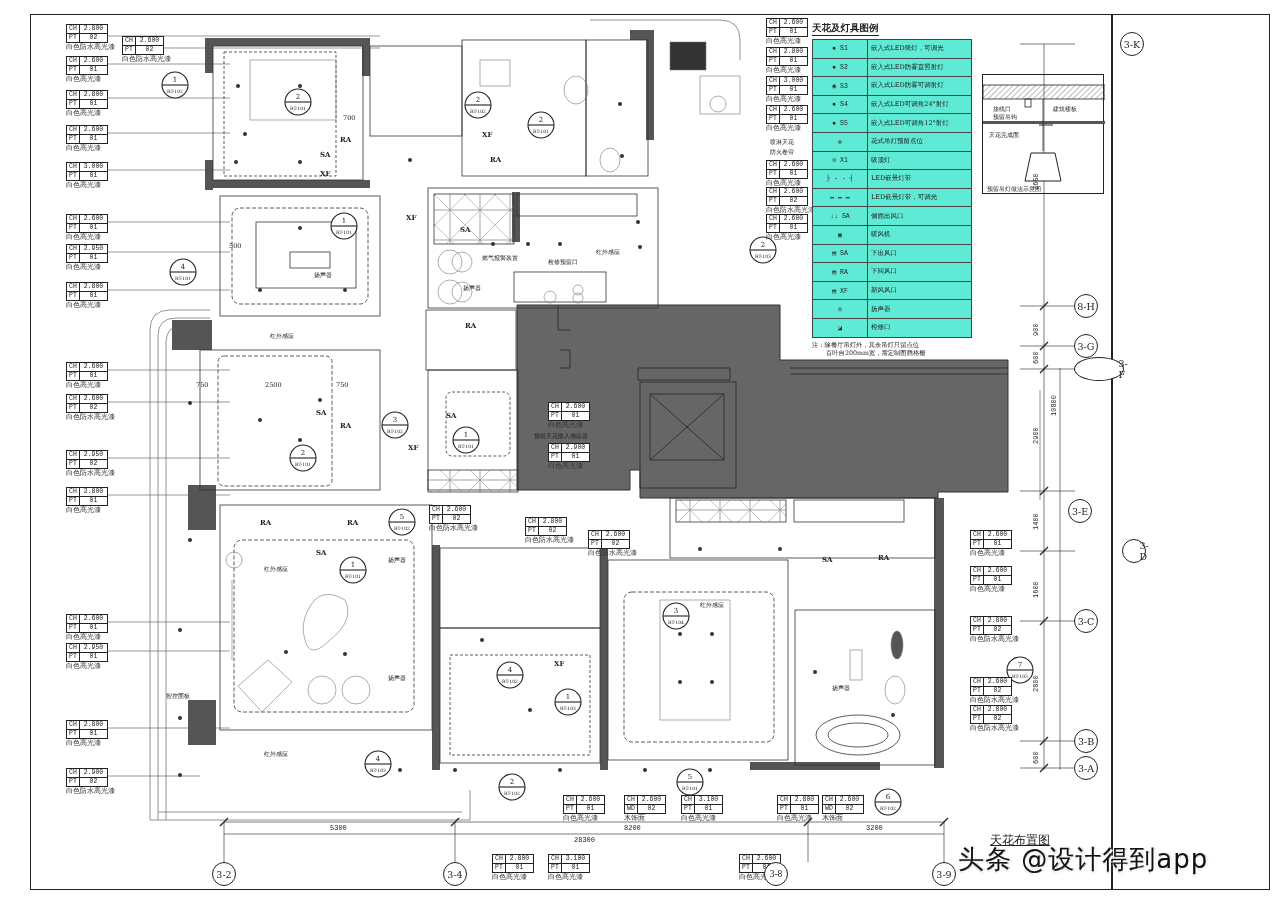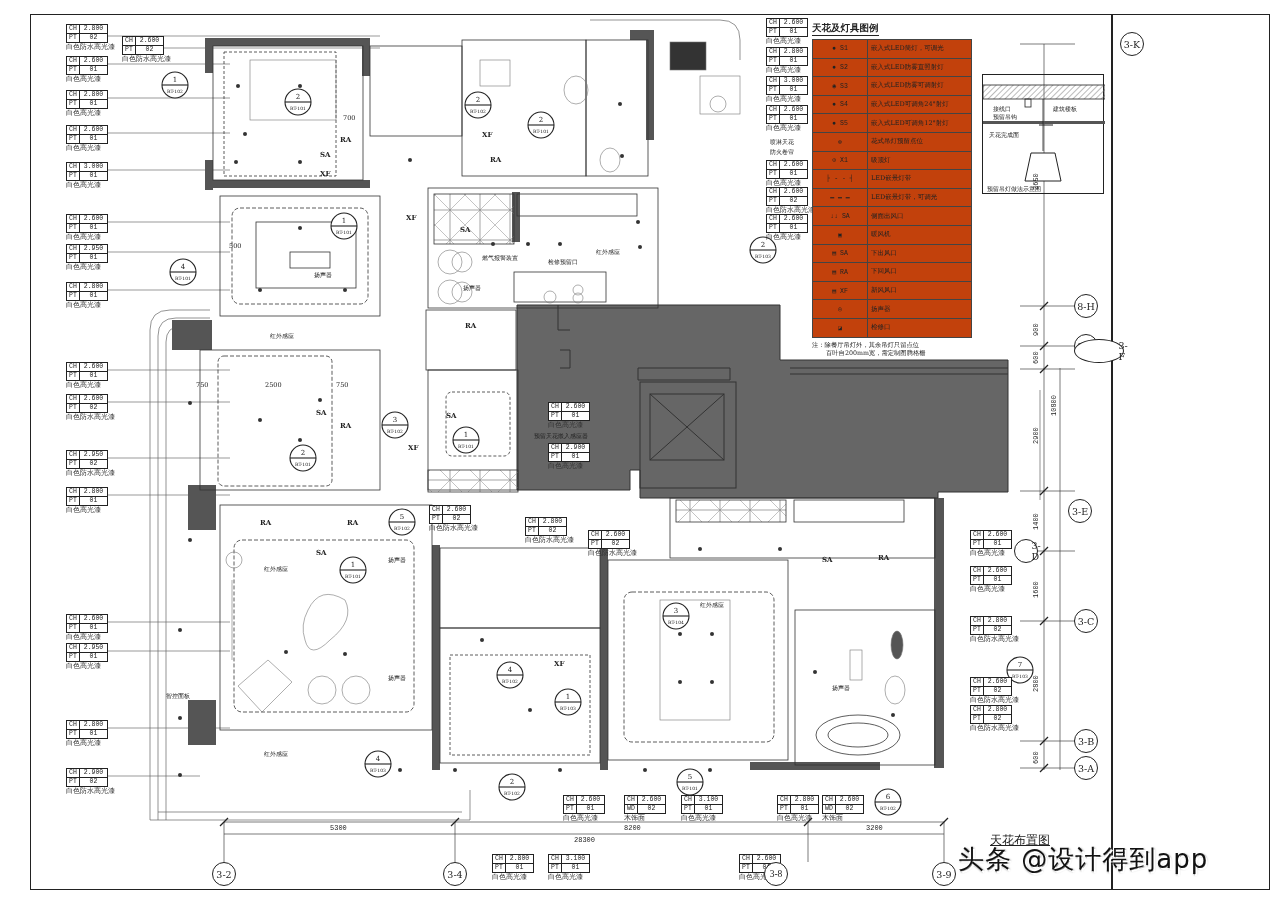--- a/index.html
+++ b/index.html
@@ -10,21 +10,21 @@
   #titleblock-divider { position: absolute; left: 1111px; top: 14px; width: 2px; height: 876px; background: #222; }
   svg text { font-family: "DejaVu Serif", serif; }
   .tag { position: absolute; font-size: 7px; line-height: 1; }
   .tag table { border-collapse: collapse; background: #fff; }
   .tag td { border: 1px solid #222; padding: 0 2px; height: 9px; font-size: 6.5px; font-family: "Liberation Mono", monospace; }
   .tag td.k { width: 13px; text-align: center; }
   .tag td.v { width: 28px; text-align: center; }
   .tag .note { font-size: 7px; white-space: nowrap; margin-top: 1px; text-align: left; color: #333; }
   #legend { position: absolute; left: 812px; top: 16px; width: 160px; }
   #legend-title { font-size: 9.5px; font-weight: bold; border-bottom: 1px solid #222; display: inline-block; margin-bottom: 3px; }
-  #legend table { border-collapse: collapse; width: 160px; background: #c2410c; }
+  #legend table { border-collapse: collapse; width: 160px; background: #5eead4; }
   #legend td { border: 1px solid #444; height: 18.6px; font-size: 6.5px; padding: 0 3px; }
   #legend td.sym { width: 55px; text-align: center; font-family: "Liberation Mono", monospace; }
   #legend-note { font-size: 6.3px; margin-top: 3px; line-height: 1.4; }
   #drawing-title { position: absolute; left: 990px; top: 832px; font-size: 12px; text-decoration: underline; }
   #watermark { position: absolute; left: 958px; top: 842px; font-family: "DejaVu Sans", sans-serif; font-size: 26px; color: #111; letter-spacing: 1px;
                text-shadow: 2px 2px 0 #fff, -1px -1px 0 #fff, 1px 1px 2px #666; }
   .axis-bubble { position: absolute; width: 24px; height: 24px; border: 1.3px solid #222; border-radius: 50%; background: #fff;
                  font-size: 9.5px; display: flex; align-items: center; justify-content: center; font-family: "DejaVu Serif", serif; }
   .dim-label { position: absolute; font-size: 7px; font-family: "Liberation Mono", monospace; }
   .dim-v { transform: rotate(-90deg); transform-origin: left top; }
@@ -1122,23 +1122,23 @@
     <div class="callout" style="left:10px;top:30px;">接线口</div>
     <div class="callout" style="left:10px;top:38px;">预留吊钩</div>
     <div class="callout" style="left:70px;top:30px;">建筑楼板</div>
     <div class="callout" style="left:6px;top:56px;">天花完成面</div>
     <div class="callout" style="left:4px;top:110px;">预留吊灯做法示意图</div>
   </div>
 
   <div class="axis-bubble" style="left:1120px;top:32px;">3-K</div>
   <div class="axis-bubble" style="left:1074px;top:294px;">8-H</div>
   <div class="axis-bubble" style="left:1074px;top:334px;">3-G</div>
-  <div class="axis-bubble" style="left:1074px;top:339px;padding-left:48px;">3-F</div>
+  <div class="axis-bubble" style="left:1074px;top:357px;padding-left:48px;">3-F</div>
   <div class="axis-bubble" style="left:1068px;top:479px;margin-top:20px;">3-E</div>
-  <div class="axis-bubble" style="left:1014px;top:539px;padding-left:20px;">3-D</div>
+  <div class="axis-bubble" style="left:1122px;top:539px;padding-left:20px;">3-D</div>
   <div class="axis-bubble" style="left:1074px;top:609px;">3-C</div>
   <div class="axis-bubble" style="left:1074px;top:729px;">3-B</div>
   <div class="axis-bubble" style="left:1074px;top:756px;">3-A</div>
 
   <div class="axis-bubble" style="left:212px;top:862px;">3-2</div>
   <div class="axis-bubble" style="left:443px;top:862px;text-align:right;">3-4</div>
   <div class="axis-bubble" style="left:764px;top:862px;font-family:Liberation Serif, serif;">3-8</div>
   <div class="axis-bubble" style="left:932px;top:862px;">3-9</div>
 
   <div class="dim-label" style="left:330px;top:824px;">5300</div>

